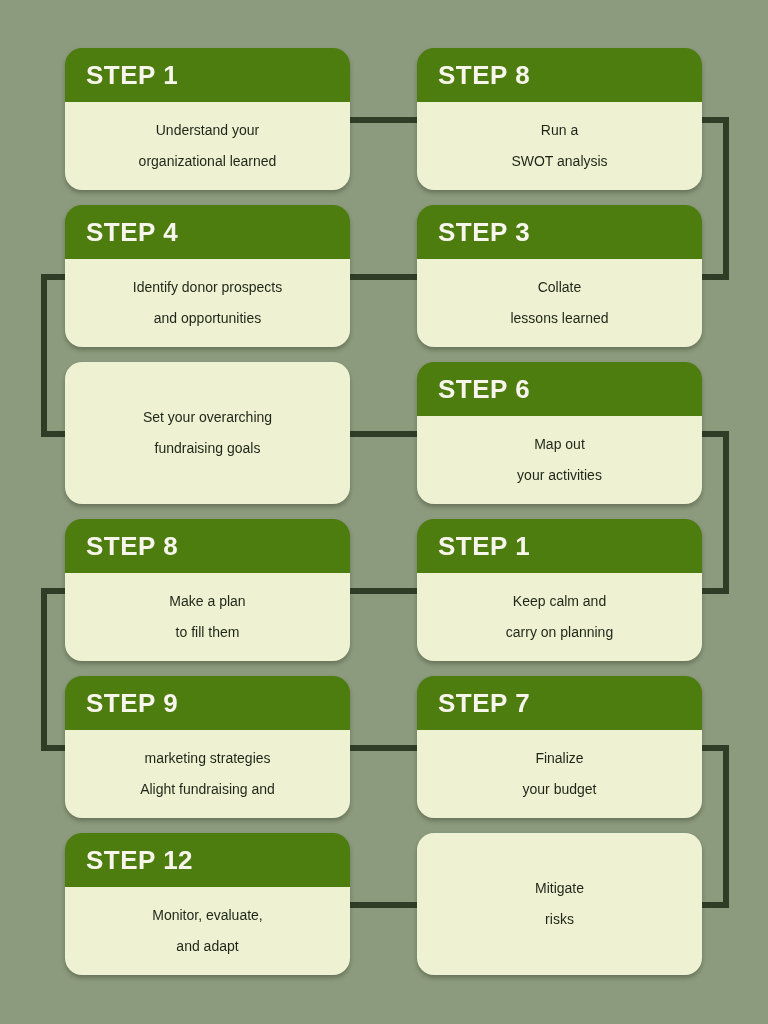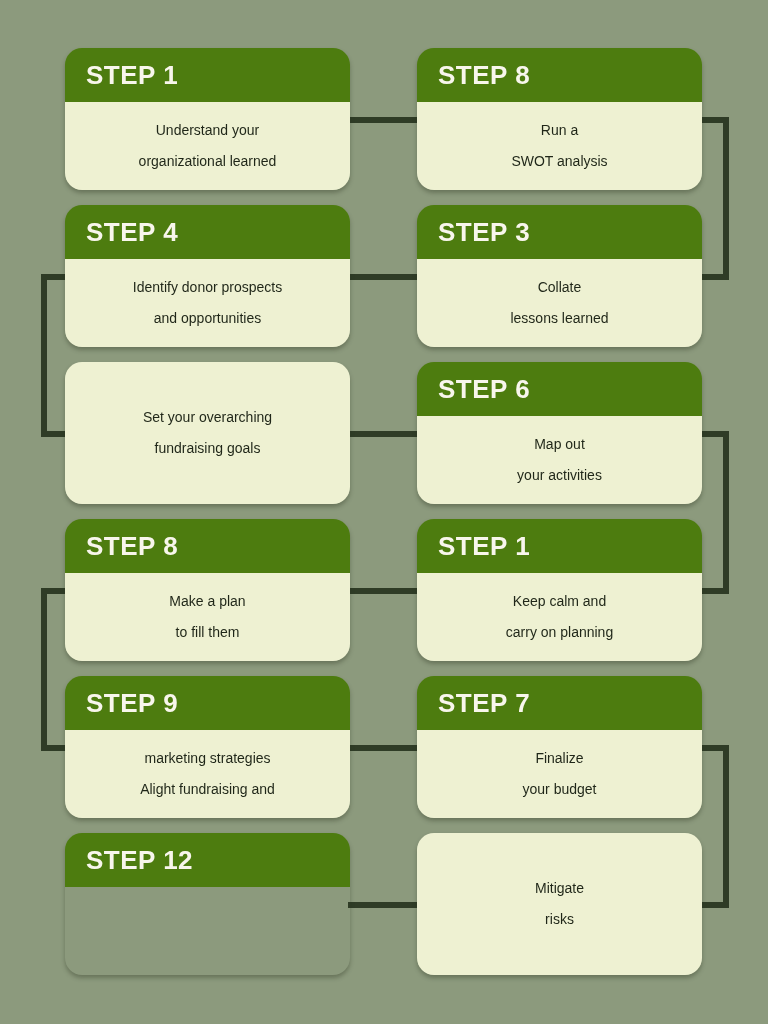--- a/index.html
+++ b/index.html
@@ -167,20 +167,24 @@
       <div class="card-body">
         <div>Finalize</div>
         <div>your budget</div>
       </div>
     </div>
 
     <div class="card">
       <div class="card-header">
         <span>STEP 12</span>
       </div>
+      <div class="card-body">
+        <div>Monitor, evaluate,</div>
+        <div>and adapt</div>
+      </div>
     </div>
     <div class="card">
       <div class="card-body">
         <div>Mitigate</div>
         <div>risks</div>
       </div>
     </div>
 
   </div>
 </div>

